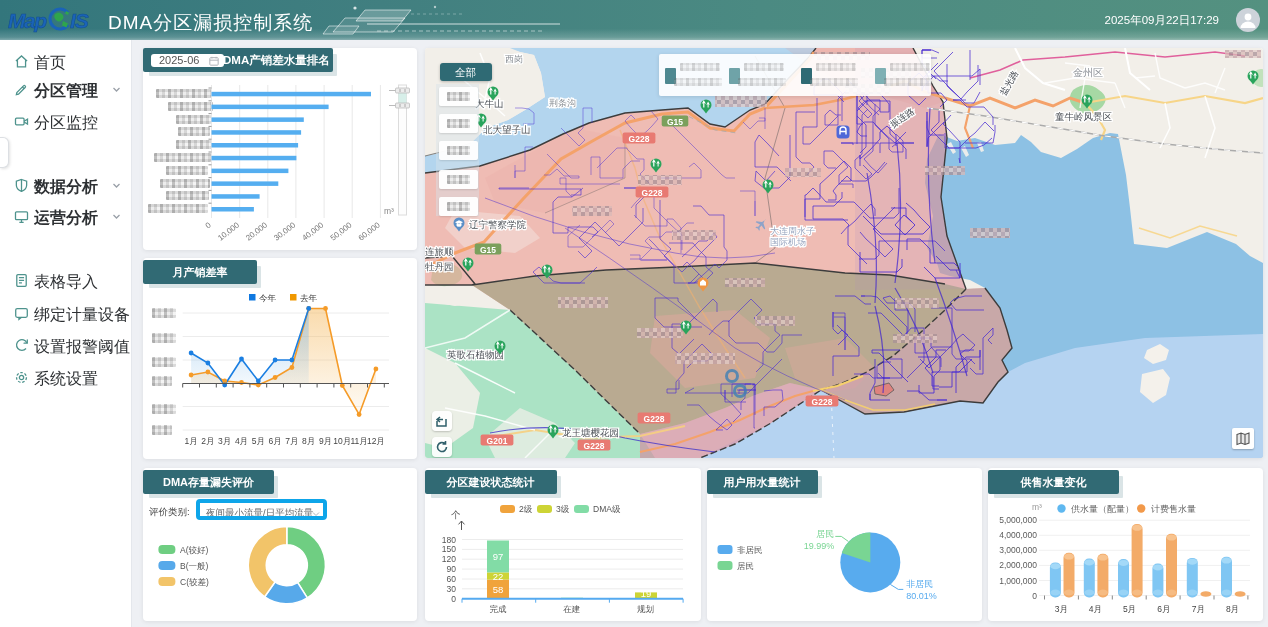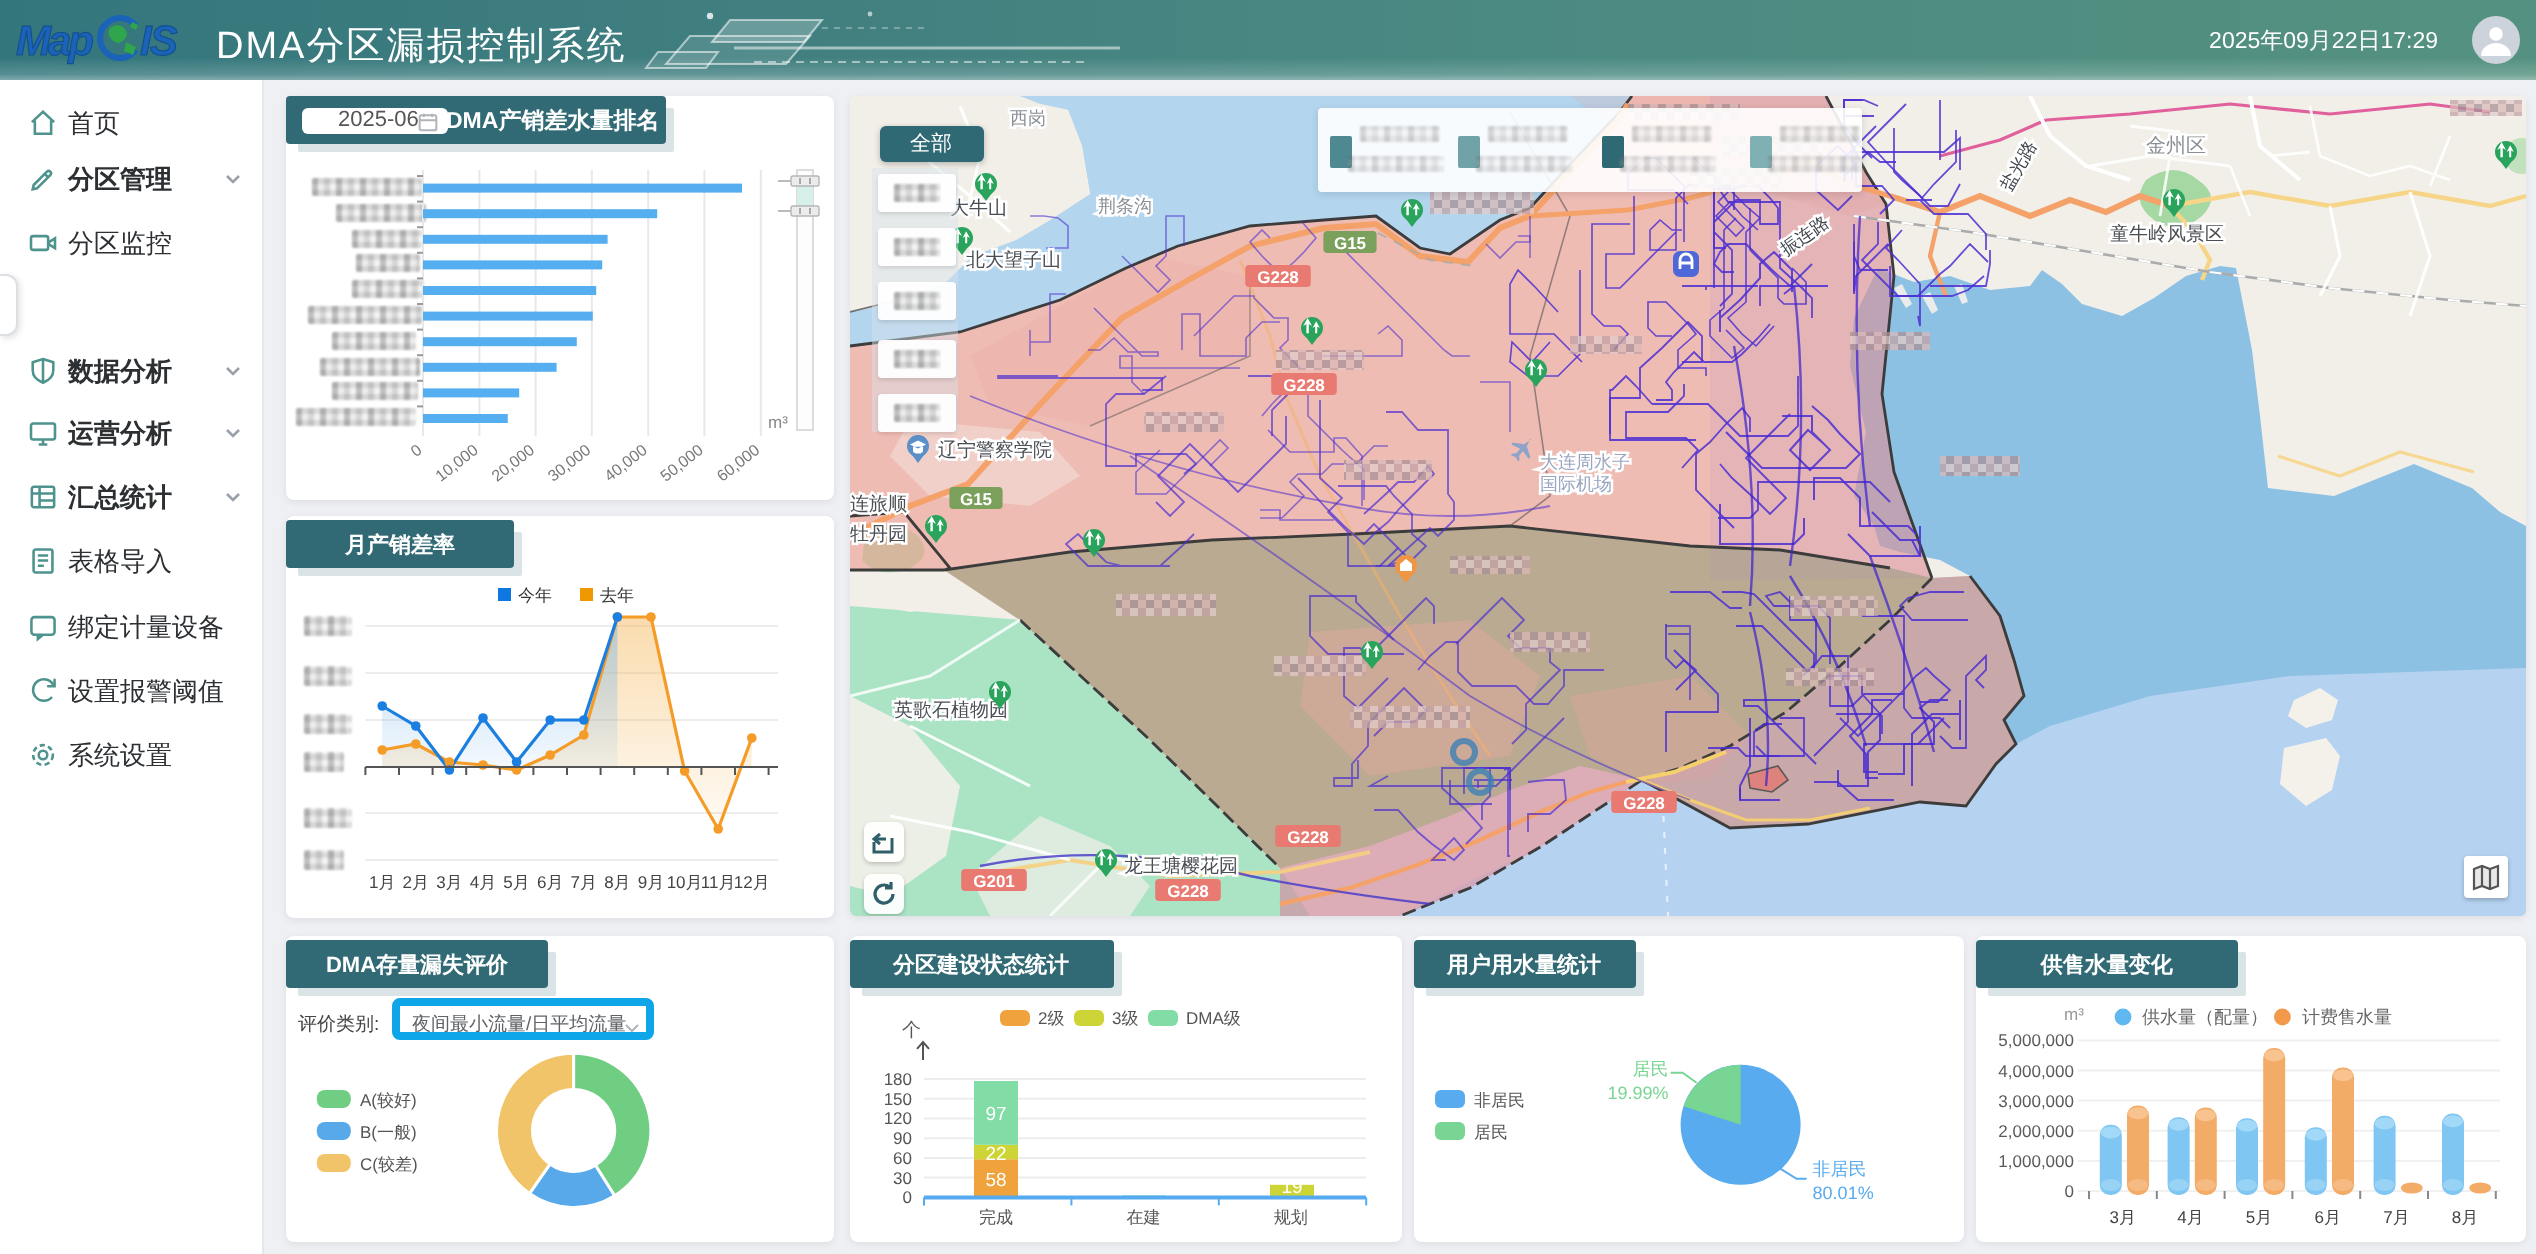--- a/index.html
+++ b/index.html
@@ -6,21 +6,21 @@
 #hdr{position:absolute;left:0;top:0;width:1268px;height:40px;
  background:linear-gradient(90deg,#33767c 0%,#417f80 30%,#4b8a82 60%,#549180 100%);text-align:right;}
 #hdr:after{content:"";position:absolute;left:0;top:0;right:0;bottom:0;
  background:linear-gradient(180deg,rgba(255,255,255,0) 72%,rgba(255,255,255,0.18) 93%,rgba(255,255,255,0.38) 100%);}
 #hdr .title{position:absolute;left:108px;top:10px;color:#fff;font-size:19px;letter-spacing:1px;z-index:3}
 #hdr .time{position:absolute;right:49px;top:13px;color:#fff;font-size:11.5px;z-index:3}
 #hdr .avatar{position:absolute;right:8px;top:8px;width:24px;height:24px;border-radius:50%;background:#cdd3da;z-index:3}
 #logo{position:absolute;left:8px;top:4px;z-index:3}
 #deco{position:absolute;left:315px;top:0;z-index:2}
 #side{position:absolute;left:0;top:40px;width:132px;height:587px;background:#fff;border-right:1px solid #e4e7ec}
-.mi{position:absolute;left:0;width:131px;height:32px;color:#2d3033;font-size:13px}
+.mi{position:absolute;left:0;width:131px;height:32px;color:#2d3033;font-size:16px}
 .mi .txt{position:absolute;left:34px;top:8px;white-space:nowrap}
 .mi svg{position:absolute;left:14px;top:9px}
 .mi svg.chev{left:auto;right:10px;top:12px}
 .mi.sel{background:#f0f1f3}
 .mi.b .txt{font-weight:bold}
 #tab{position:absolute;left:0px;top:137px;width:9px;height:31px;background:#fff;border:1px solid #dcdfe3;border-left:none;border-radius:0 6px 6px 0;box-shadow:1px 1px 3px rgba(0,0,0,.12)}
 .card{position:absolute;background:#fff;border-radius:4px;box-shadow:0 1px 4px rgba(0,0,0,.08)}
 .banner{position:absolute;background:#316a74;border-radius:2px;color:#fff;font-weight:bold;font-size:14px;
  box-shadow:5px 5px 0 -1px rgba(49,106,116,.18);z-index:5;display:flex;align-items:center;justify-content:center}
 .mosg{position:absolute;border-radius:1px;
@@ -102,30 +102,20 @@
       <div class="mi b" style="top:160px">
         <svg width="15" height="15" viewBox="0 0 14 14" fill="none" stroke="#4e938d" stroke-width="1.2">
           <rect x="1.4" y="2.6" width="11.2" height="7.4" rx="1"></rect>
           <path d="M5,12.4 h4 M7,10 v2.4"></path>
         </svg>
         <span class="txt">运营分析</span>
         <svg class="chev" width="9" height="9" viewBox="0 0 9 9" style="position:absolute;right:10px;top:12px">
           <path d="M1.5,3 L4.5,6 L7.5,3" stroke="#9aa0a8" stroke-width="1.3" fill="none"></path>
         </svg>
       </div>
-      <div class="mi b" style="top:192px">
-        <svg width="15" height="15" viewBox="0 0 14 14" fill="none" stroke="#4e938d" stroke-width="1.2">
-          <rect x="1.8" y="2.2" width="10.4" height="9.6" rx="1"></rect>
-          <path d="M5.4,2.2 V11.8 M1.8,5.4 H12.2 M5.4,8.6 H12.2"></path>
-        </svg>
-        <span class="txt">汇总统计</span>
-        <svg class="chev" width="9" height="9" viewBox="0 0 9 9" style="position:absolute;right:10px;top:12px">
-          <path d="M1.5,3 L4.5,6 L7.5,3" stroke="#9aa0a8" stroke-width="1.3" fill="none"></path>
-        </svg>
-      </div>
       <div class="mi" style="top:257px">
         <svg width="15" height="15" viewBox="0 0 14 14" fill="none" stroke="#4e938d" stroke-width="1.2">
           <rect x="1.6" y="2.4" width="10.8" height="8.2" rx="1.4"></rect>
           <path d="M4.6,10.6 v2 l2.4,-2"></path>
         </svg>
         <span class="txt">绑定计量设备</span>
       </div>
       <div class="mi" style="top:224px">
         <svg width="15" height="15" viewBox="0 0 14 14" fill="none" stroke="#4e938d" stroke-width="1.2">
           <rect x="2.6" y="1.6" width="8.8" height="10.8" rx="1"></rect>
@@ -145,21 +135,21 @@
           <circle cx="7" cy="7" r="2"></circle>
           <circle cx="7" cy="7" r="4.6" stroke-dasharray="2.4 1.6"></circle>
         </svg>
         <span class="txt">系统设置</span>
       </div>
     </div>
     <div id="tab"></div>
     <div class="card" style="left:143px;top:48px;width:274px;height:202px"></div>
     <div class="banner" style="left:143px;top:48px;width:190px;height:24px;justify-content:flex-start;padding-left:80px;font-size:11.5px;white-space:nowrap">DMA产销差水量排名</div>
     <div style="position:absolute;left:151px;top:54px;width:73px;height:13px;background:#fff;border-radius:3px;z-index:6;
-      font-size:11px;color:#555;line-height:13px;padding-left:18px">2025-06
+      font-size:11px;color:#555;line-height:13px;padding-left:8px">2025-06
       <svg width="10" height="10" viewBox="0 0 12 12" style="position:absolute;right:5px;top:2px" fill="none" stroke="#b0b4ba" stroke-width="1.2">
       <rect x="1" y="2" width="10" height="9" rx="1"></rect>
         <path d="M1,5 H11 M3.5,1 v2 M8.5,1 v2"></path>
       </svg></div>
     <svg width="274" height="202" viewBox="0 0 274 202" style="position:absolute;left:143px;top:48px;z-index:1">
     <line x1="68.5" y1="37" x2="68.5" y2="170" stroke="#ccc"></line>
     <line x1="68.5" y1="37" x2="68.5" y2="170" stroke="#e8e8e8"></line>
       <line x1="96.7" y1="37" x2="96.7" y2="170" stroke="#e8e8e8"></line>
       <line x1="124.8" y1="37" x2="124.8" y2="170" stroke="#e8e8e8"></line>
       <line x1="152.9" y1="37" x2="152.9" y2="170" stroke="#e8e8e8"></line>

